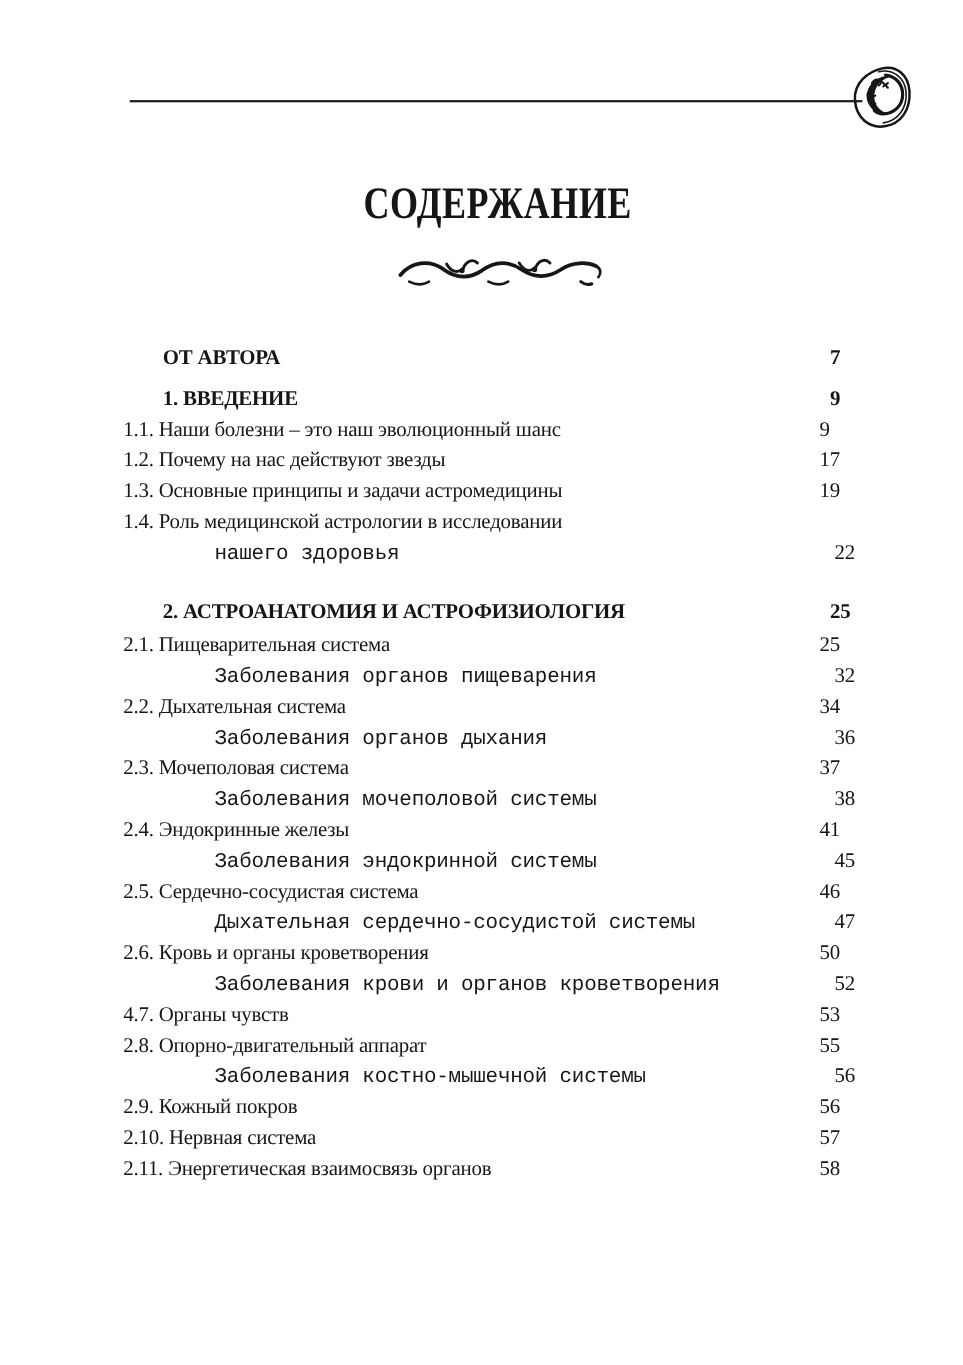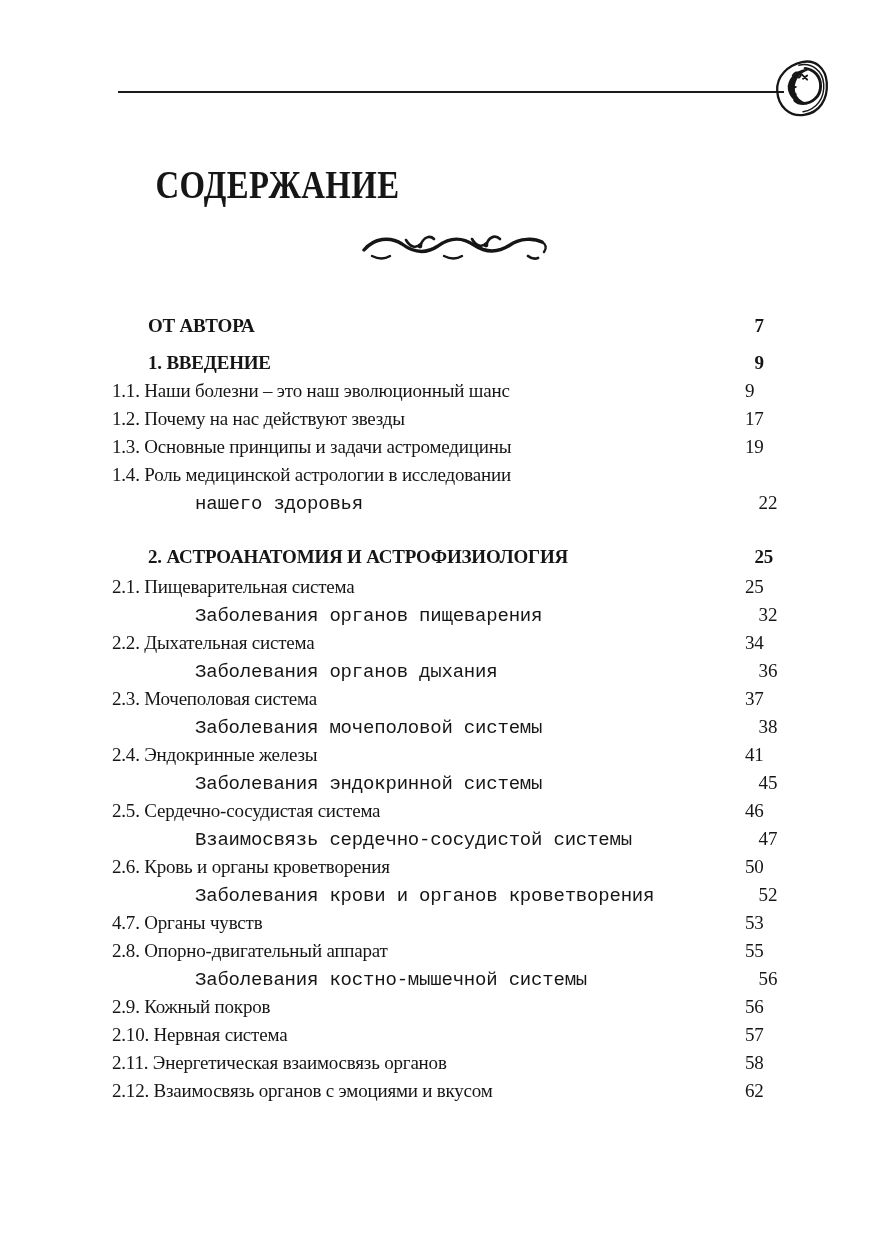--- a/index.html
+++ b/index.html
@@ -30,20 +30,21 @@
     top: 58px;
     width: 58px;
     height: 62px;
   }
   .title {
     position: absolute;
     left: 125px;
     top: 162px;
     width: 655px;
     margin: 0;
+    text-align: center;
     font-size: 41px;
     line-height: 44px;
     font-weight: 700;
     letter-spacing: 0.5px;
     white-space: nowrap;
   }
   .title-inner {
     display: inline-block;
     transform: scaleX(0.8);
     transform-origin: 50% 50%;
@@ -197,21 +198,21 @@
     </div>
       <div class="row sub">
       <span class="label">Заболевания эндокринной системы</span>
       <span class="pagenum">45</span>
     </div>
       <div class="row item">
       <span class="label">2.5. Сердечно-сосудистая система</span>
       <span class="pagenum">46</span>
     </div>
       <div class="row sub">
-      <span class="label">Взаимосвязь сердечно-сосудистой системы</span>
+      <span class="label">Дыхательная сердечно-сосудистой системы</span>
       <span class="pagenum">47</span>
     </div>
       <div class="row item">
       <span class="label">2.6. Кровь и органы кроветворения</span>
       <span class="pagenum">50</span>
     </div>
       <div class="row sub">
       <span class="label">Заболевания крови и органов кроветворения</span>
       <span class="pagenum">52</span>
     </div>
@@ -232,19 +233,15 @@
       <span class="pagenum">56</span>
     </div>
       <div class="row item">
       <span class="label">2.10. Нервная система</span>
       <span class="pagenum">57</span>
     </div>
       <div class="row item">
       <span class="label">2.11. Энергетическая взаимосвязь органов</span>
       <span class="pagenum">58</span>
     </div>
-      <div class="row item">
-      <span class="label">2.12. Взаимосвязь органов с эмоциями и вкусом</span>
-      <span class="pagenum">62</span>
-    </div>
     </div>
 
 </div>
 
 </body></html>

